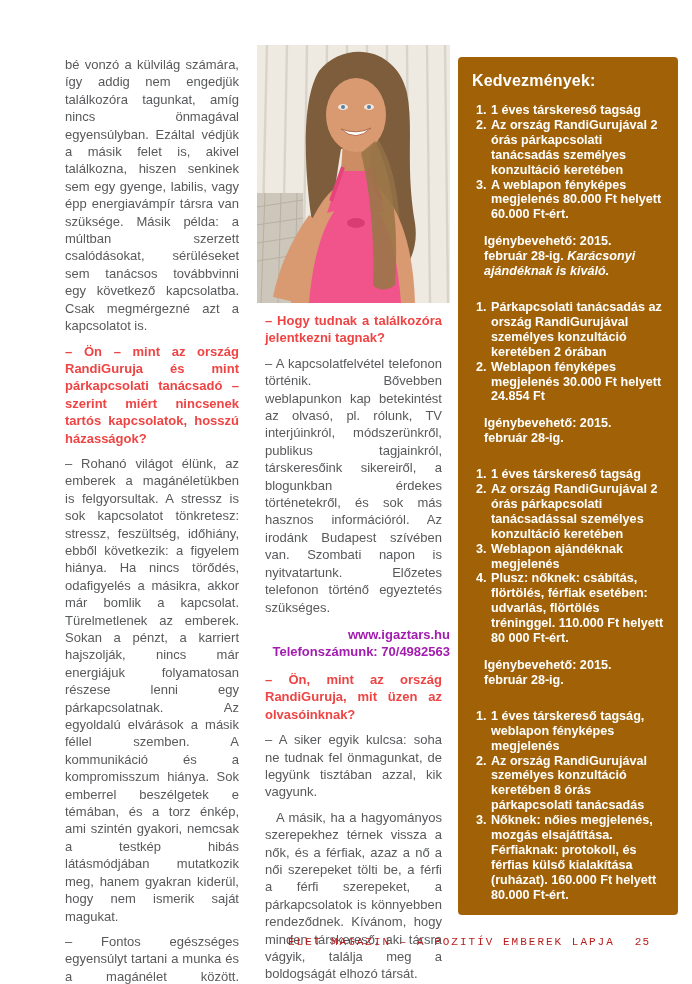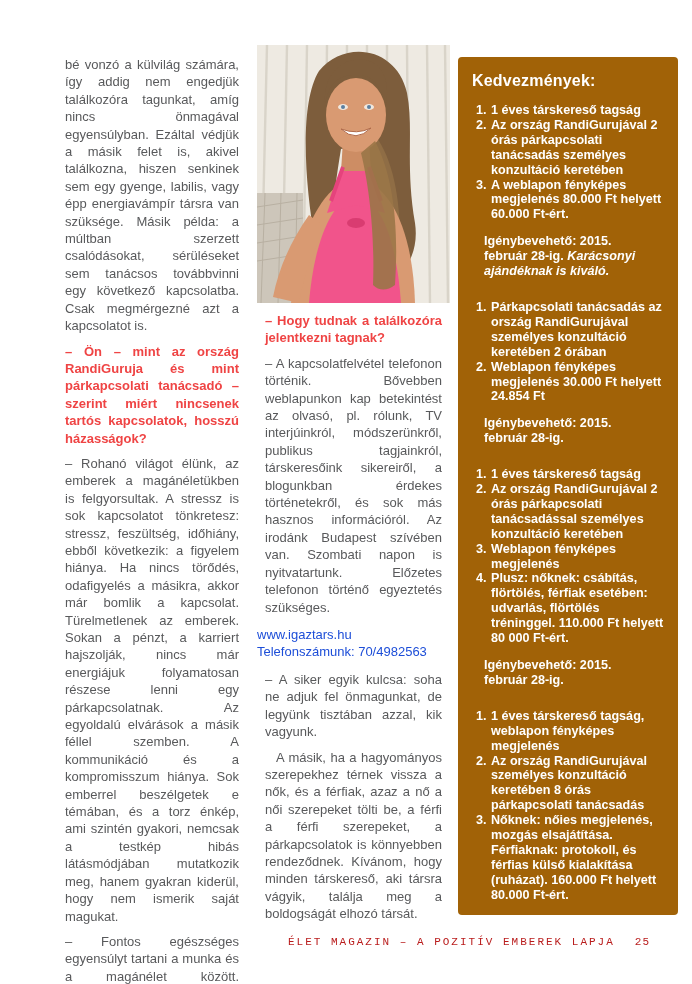--- a/index.html
+++ b/index.html
@@ -9,21 +9,21 @@
   }
   
   .col{position:absolute;color:#58595b;font-size:13px;line-height:17.4px;text-align:justify;hyphens:auto;}
   .col-left{left:57px;top:48px;width:190px;}
   .col-mid{left:257px;top:45px;width:193px;}
   .col p{margin:8px;}
   p.q{color:#ef4444;font-weight:bold;}
   .photo-wrap{width:193px;height:258px;margin:0 0 9px 0;overflow:hidden;background:#eeebe4;}
   .photo-wrap svg{display:block;}
   .contact{
-    text-align:left;color:#1d4ed8;font-weight:normal;margin:10px 0 11px 0 !important;
+    text-align:right;color:#a21caf;font-weight:bold;margin:10px 0 11px 0 !important;
     line-height:17px;
   }
   .contact span{display:block;}
   .indent{text-indent:11px;}
   
   .sidebar{
     position:absolute;left:458px;top:57px;width:220px;height:858px;box-sizing:border-box;
     background:#a16207;border-radius:4px;color:#ffffff;
     padding:15px 13px 10px 14px;font-size:12.6px;line-height:14.9px;overflow:hidden;
   }
@@ -110,21 +110,22 @@
 
         <path d="M118,96 C136,130 142,180 138,240 C130,246 122,246 116,240 C118,190 112,140 104,108 Z" fill="#9a7547" opacity="0.9"></path>
       </svg>
     </div>
     <p class="q">– Hogy tudnak a találkozóra jelentkezni tagnak?</p>
     <p>– A kapcsolatfelvétel telefonon történik. Bővebben weblapunkon kap betekintést az olvasó, pl. rólunk, TV interjúinkról, módszerünkről, publikus tagjainkról, társkeresőink sikereiről, a blogunkban érdekes történetekről, és sok más hasznos információról. Az irodánk Budapest szívében van. Szombati napon is nyitvatartunk. Előzetes telefonon történő egyeztetés szükséges.</p>
     <p class="contact">
       <span>www.igaztars.hu</span>
       <span>Telefonszámunk: 70/4982563</span>
     </p>
-    <p>– A siker egyik kulcsa: soha ne adjuk fel önmagunkat, de legyünk tisztában azzal, kik vagyunk.</p>
+    <p class="q">– Ön, mint az ország RandiGuruja, mit üzen az olvasóinknak?</p>
+    <p>– A siker egyik kulcsa: soha ne tudnak fel önmagunkat, de legyünk tisztában azzal, kik vagyunk.</p>
     <p class="indent">A másik, ha a hagyományos szerepekhez térnek vissza a nők, és a férfiak, azaz a nő a női szerepeket tölti be, a férfi a férfi szerepeket, a párkapcsolatok is könnyebben rendeződnek. Kívánom, hogy minden társkereső, aki társra vágyik, találja meg a boldogságát elhozó társát.</p>
   </div>
 
   <aside class="sidebar">
     <h2>Kedvezmények:</h2>
 
     <ol>
       <li>1 éves társkereső tagság</li>
       <li>Az ország RandiGurujával 2 órás párkapcsolati tanácsadás személyes konzultáció keretében</li>
       <li>A weblapon fényképes megjelenés 80.000 Ft helyett 60.000 Ft-ért.</li>
@@ -137,21 +138,21 @@
       <li>Párkapcsolati tanácsadás az ország RandiGurujával személyes konzultáció keretében 2 órában</li>
       <li>Weblapon fényképes megjelenés 30.000 Ft helyett 24.854 Ft</li>
     </ol>
     <p class="note"><span>Igénybevehető: 2015. február 28-ig.</span></p>
 
     <div class="gap"></div>
 
     <ol>
       <li>1 éves társkereső tagság</li>
       <li>Az ország RandiGurujával 2 órás párkapcsolati tanácsadással személyes konzultáció keretében</li>
-      <li>Weblapon fényképes megjelenés</li>
+      <li>Weblapon ajándéknak megjelenés</li>
       <li>Plusz: nőknek: csábítás, flörtölés, férfiak esetében: udvarlás, flörtölés tréninggel. 110.000 Ft helyett 80 000 Ft-ért.</li>
     </ol>
     <p class="note"><span>Igénybevehető: 2015. február 28-ig.</span></p>
 
     <div class="gap"></div>
 
     <ol>
       <li>1 éves társkereső tagság, weblapon fényképes megjelenés</li>
       <li>Az ország RandiGurujával személyes konzultáció keretében 8 órás párkapcsolati tanácsadás</li>
       <li>Nőknek: nőies megjelenés, mozgás elsajátítása. Férfiaknak: protokoll, és férfias külső kialakítása (ruházat). 160.000 Ft helyett 80.000 Ft-ért.</li>

